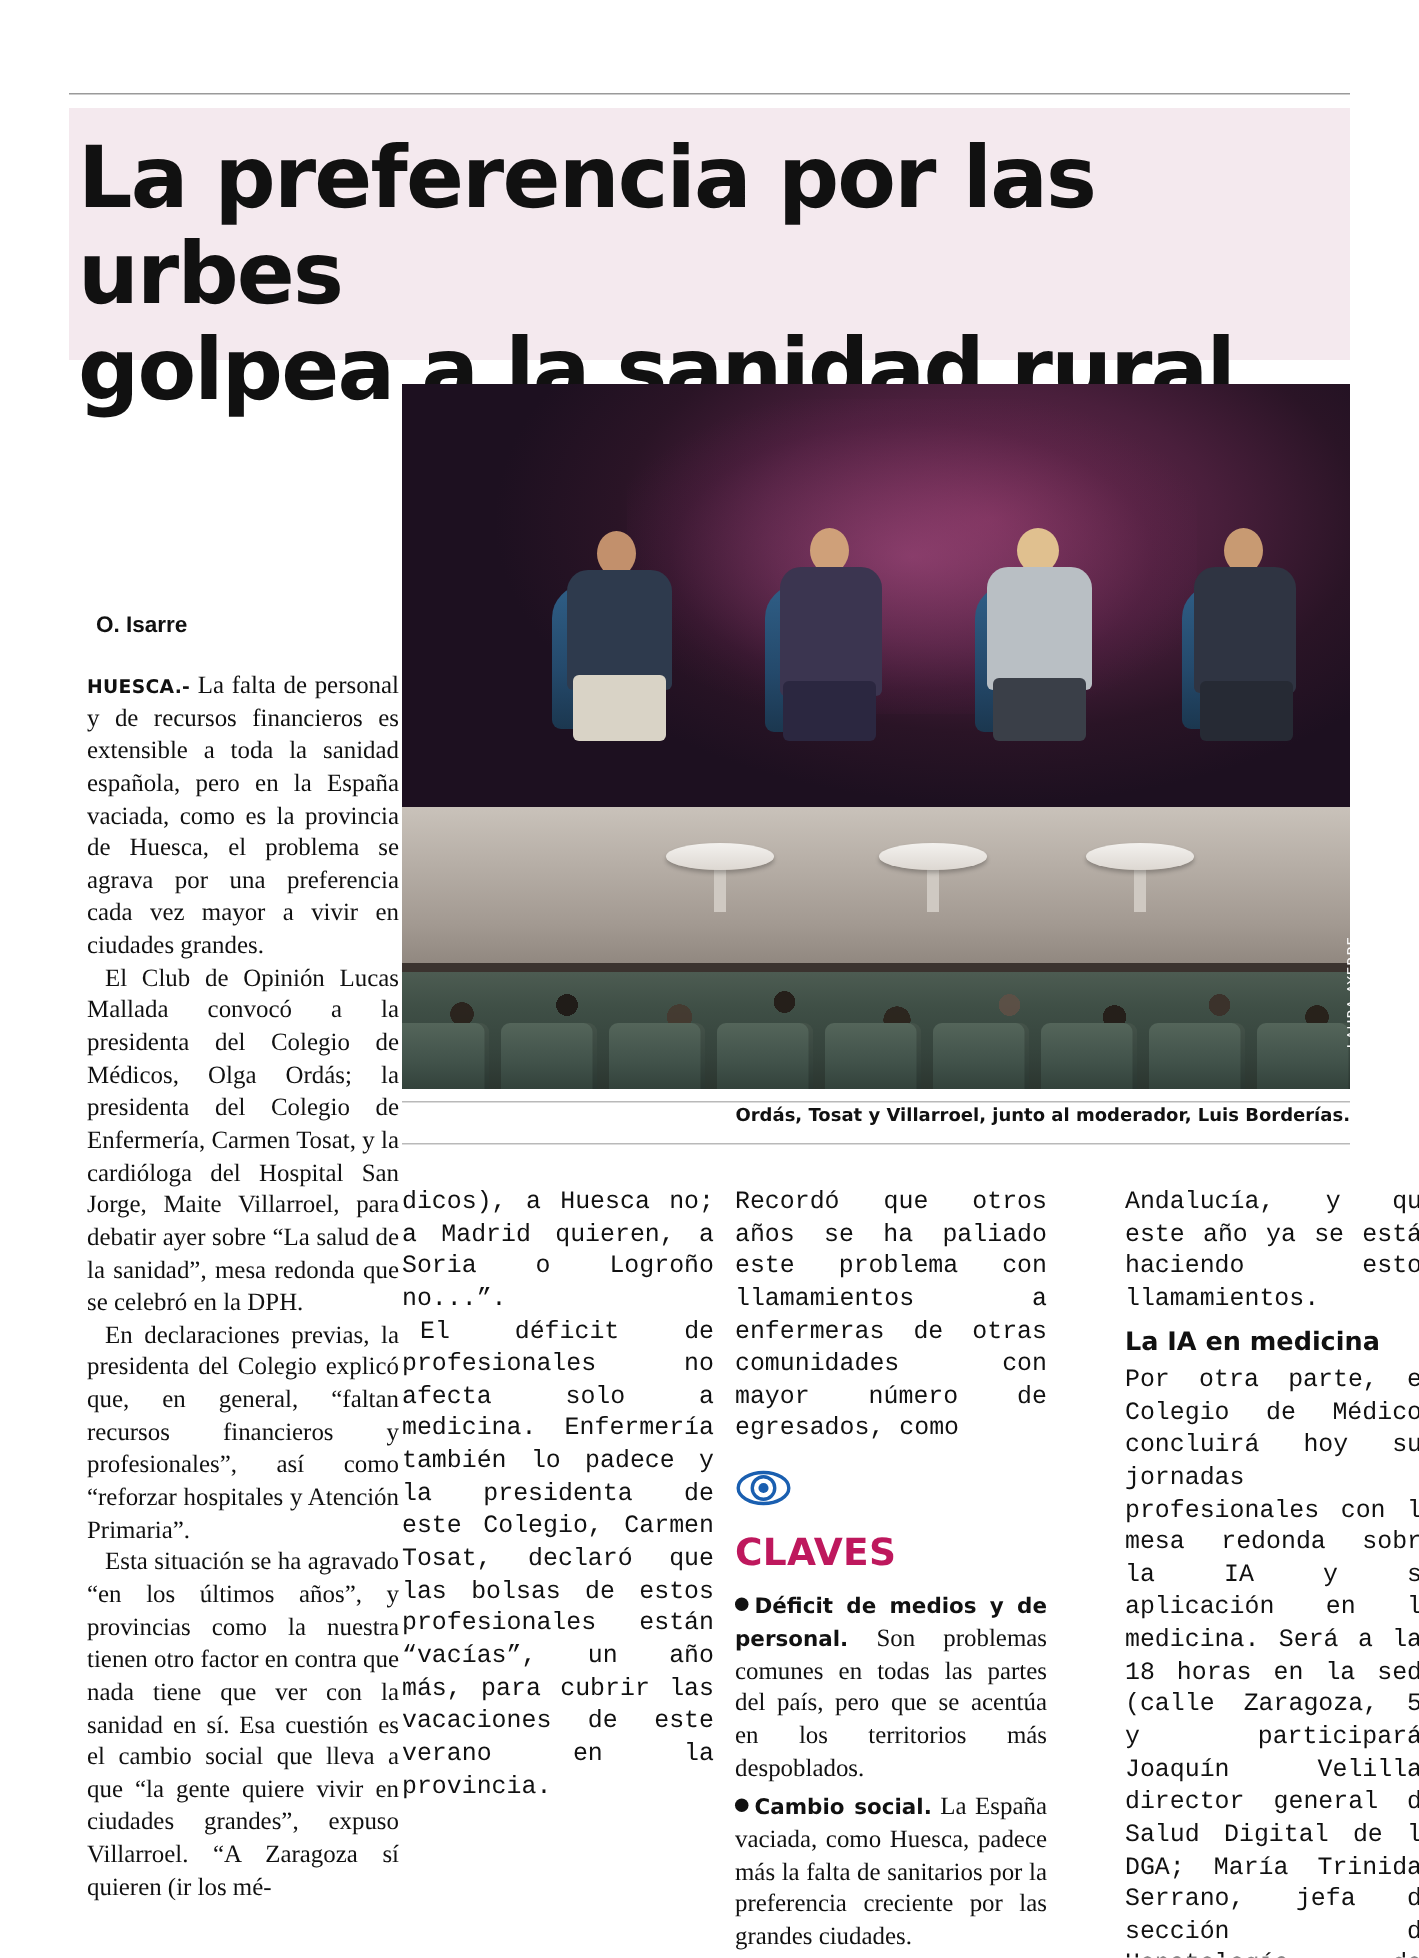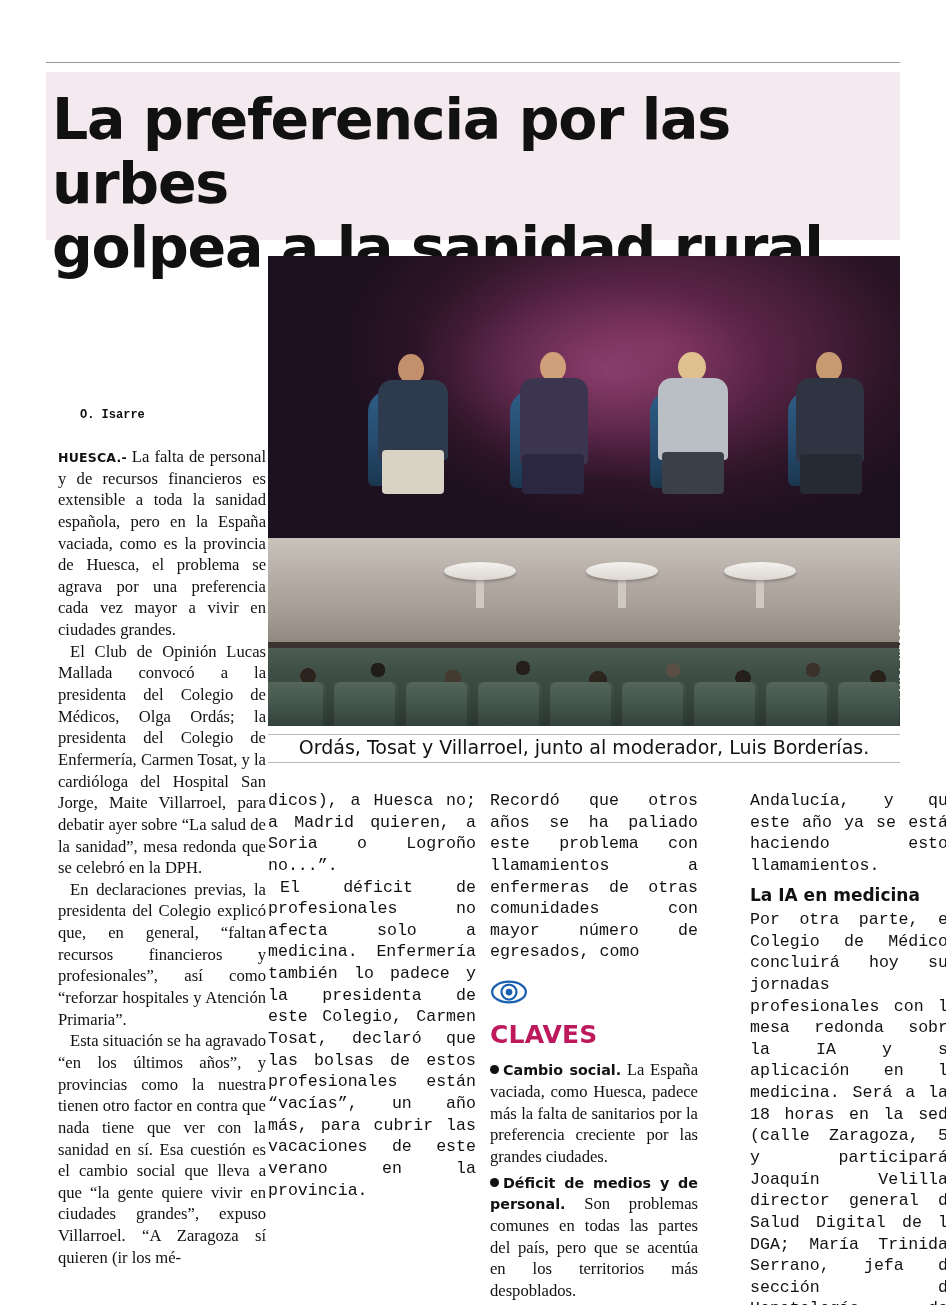--- a/index.html
+++ b/index.html
@@ -89,26 +89,26 @@
     display: block;
     border-bottom: 1px solid #111;
     padding-bottom: 1px;
     margin-bottom: 2px;
     width: fit-content;
     max-width: 100%;
   }
 
   .byline {
     position: absolute;
-    left: 80px;
+    left: 64px;
     top: 408px;
     width: 180px;
-    font-family: Liberation Mono, monospace;
-    font-weight: bold;
-    font-size: 12px;
+    font-family: Liberation Sans, sans-serif;
+    font-weight: bold;
+    font-size: 15px;
   }
 
   
   .col-left {
     position: absolute;
     left: 58px;
     top: 446px;
     width: 208px;
     font-family: "Liberation Serif", serif;
     font-size: 16.6px;
@@ -229,24 +229,24 @@
     top: 734px;
     width: 632px;
     height: 1px;
     background: #b9b9b9;
   }
   .caption {
     position: absolute;
     left: 268px;
     top: 736px;
     width: 632px;
-    text-align: center;
-    font-family: "DejaVu Sans", sans-serif;
-    font-weight: normal;
-    font-size: 19px;
+    text-align: right;
+    font-family: "DejaVu Sans", sans-serif;
+    font-weight: bold;
+    font-size: 12px;
     color: #111;
   }
   .caption-rule2 {
     position: absolute;
     left: 268px;
     top: 762px;
     width: 632px;
     height: 1px;
     background: #b9b9b9;
   }
@@ -423,24 +423,24 @@
 
       <div class="claves">
         <svg class="claves-icon" viewBox="0 0 40 32">
           <ellipse cx="20" cy="16" rx="18" ry="11" fill="none" stroke="#1a5fb0" stroke-width="2.4"></ellipse>
           <circle cx="20" cy="16" r="8" fill="none" stroke="#1a5fb0" stroke-width="2.4"></circle>
           <circle cx="20" cy="16" r="3.6" fill="#1a5fb0"></circle>
         </svg>
         <div class="claves-title">CLAVES</div>
 
         <div class="clave-item">
-          <span class="bullet"></span><b>Cambio social.</b><span> La España vaciada, como Huesca, padece más la falta de sanitarios por la preferencia creciente por las grandes ciudades.</span>
+          <span class="bullet"></span><b>Déficit de medios y de personal.</b><span> Son problemas comunes en todas las partes del país, pero que se acentúa en los territorios más despoblados.</span>
         </div>
         <div class="clave-item">
-          <span class="bullet"></span><b>Déficit de medios y de personal.</b><span> Son problemas comunes en todas las partes del país, pero que se acentúa en los territorios más despoblados.</span>
+          <span class="bullet"></span><b>Cambio social.</b><span> La España vaciada, como Huesca, padece más la falta de sanitarios por la preferencia creciente por las grandes ciudades.</span>
         </div>
       </div>
     </div>
 
     <div class="col" id="col4">
       <p class="first">Andalucía, y que este año ya se están haciendo estos llamamientos.</p>
       <div class="subhead-2">La IA en medicina</div>
       <p class="first"><span>Por otra parte, el Colegio de Médicos concluirá hoy sus jornadas profesionales con la mesa redonda sobre la IA y su aplicación en la medicina. Será a las 18 horas en la sede (calle Zaragoza, 5) y participarán Joaquín Velilla, director general de Salud Digital de la DGA; María Trinidad Serrano, jefa de sección de Hepatología del Hospital Lozano Blesa y coordinadora de la Historia Clínica Electrónica, y Gabriel Tirado, jefe de Medicina Intensiva del Royo Villanova.</span><span class="endmark"></span></p>
     </div>
 

